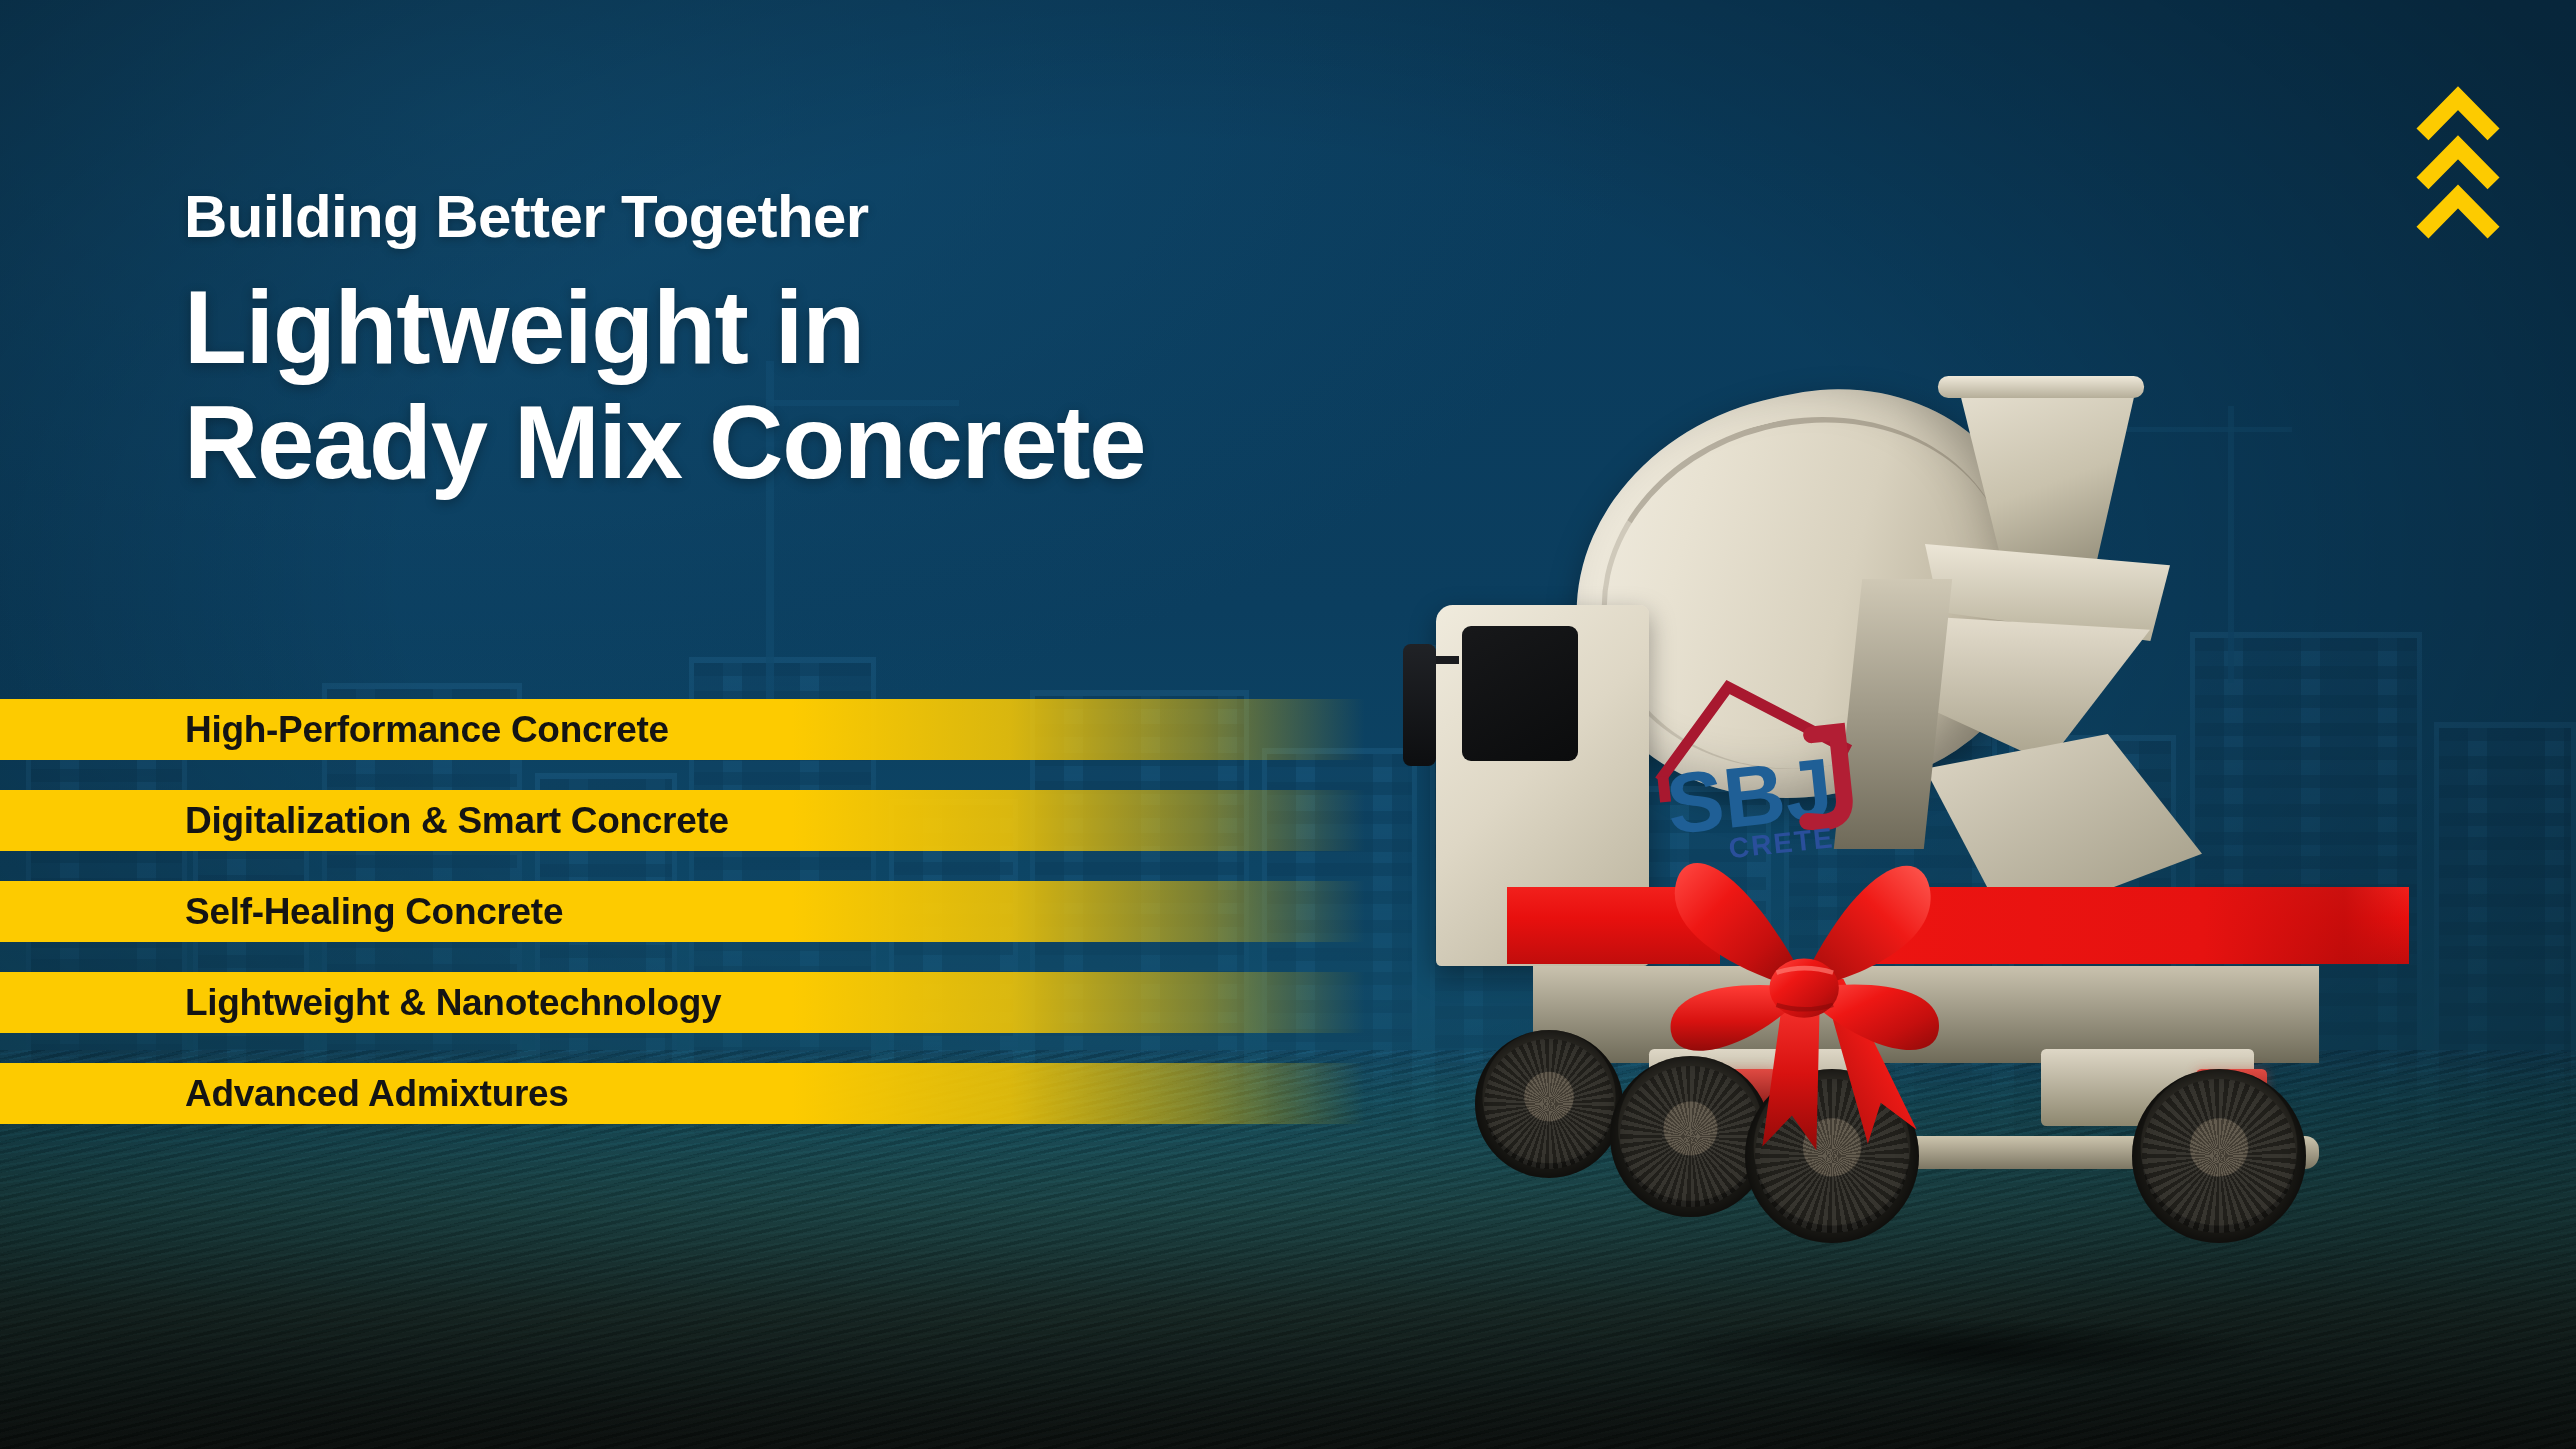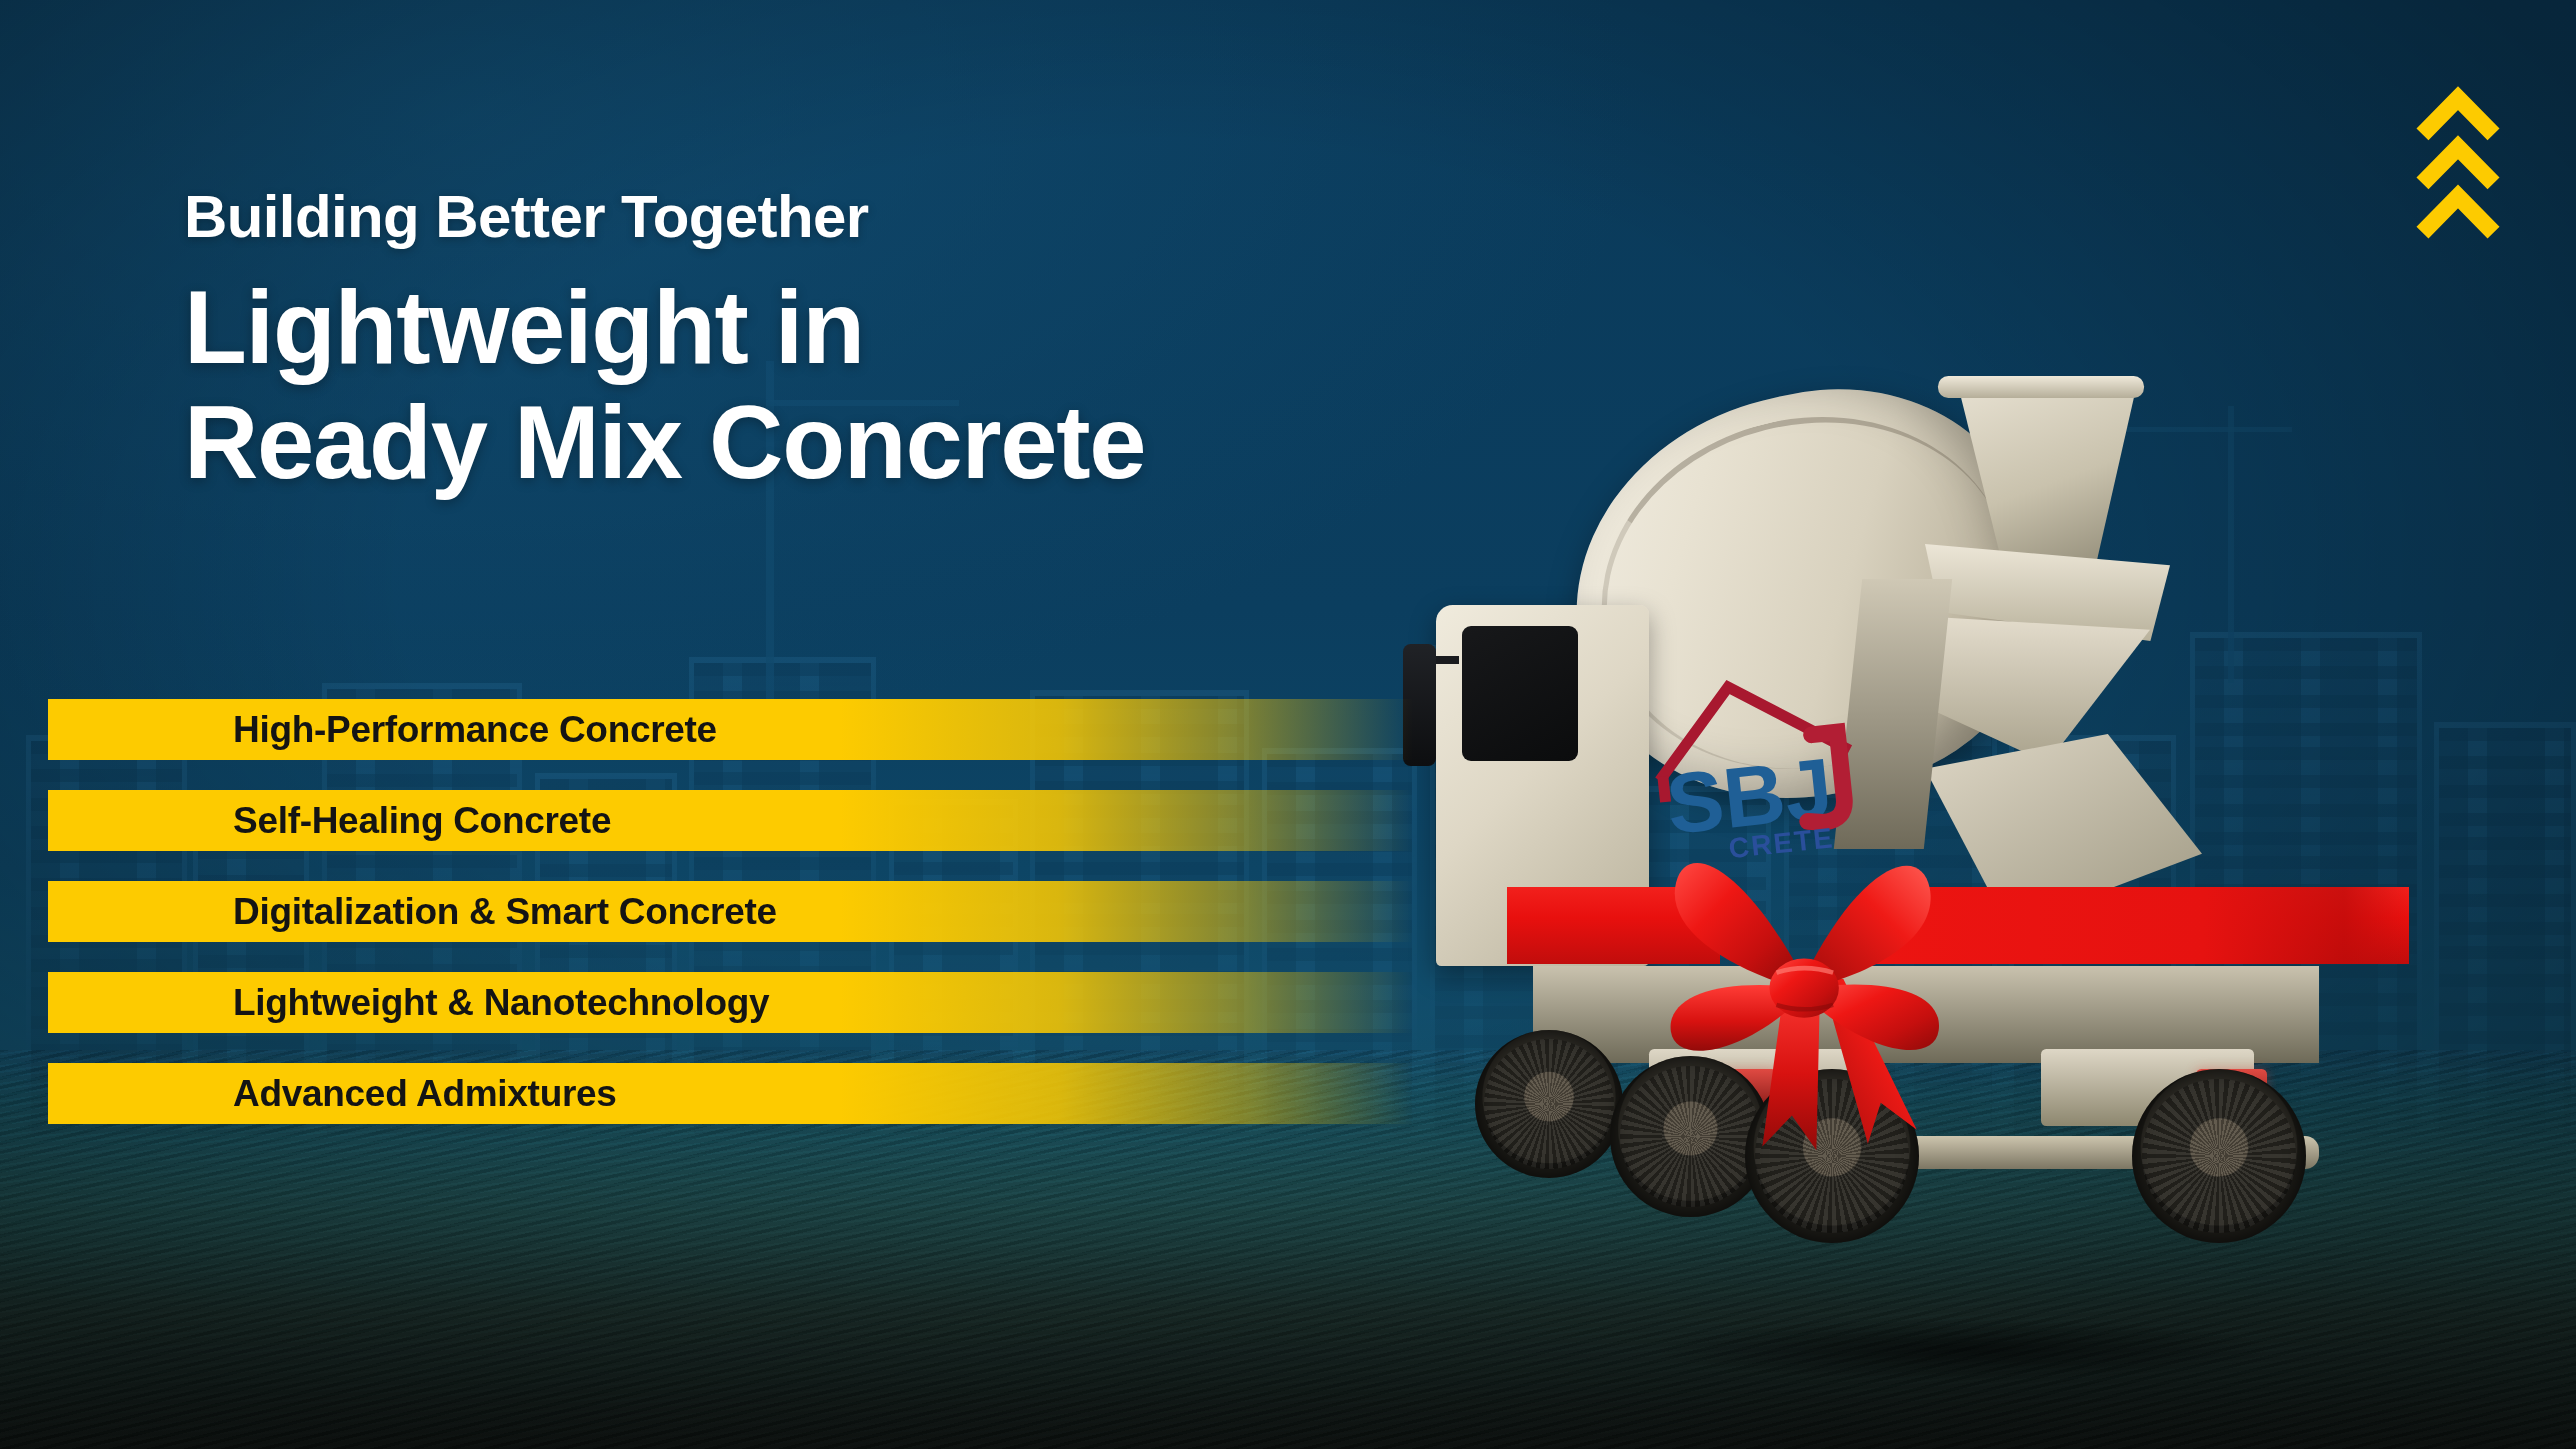--- a/index.html
+++ b/index.html
@@ -56,21 +56,21 @@
     text-shadow:0 1.9px 9px rgba(0,0,0,.28);
   }
   .headline {
     margin-top:23px; color:#ffffff; font-weight:900; font-size:103px; line-height:1.12;
     letter-spacing:-1.3px; font-stretch:condensed;
     text-shadow:0 2.6px 11.6px rgba(0,0,0,.30);
   }
   .headline .l2 { display:block; }
 
   
-  .features { position:absolute; left:0; top:699px; width:1546px; z-index:7;margin-left:48px; }
+  .features { position:absolute; left:0; top:699px; width:1546px; z-index:7; }
   .feature-row { position:relative; height:61px; margin-bottom:30px; }
   .feature-row .bar {
     position:absolute; left:0; top:0; height:61px; width:1365px;
     background:linear-gradient(90deg,#fdcb00 0%,#fdcb00 58%,rgba(253,203,0,.85) 74%,rgba(253,203,0,.45) 88%,rgba(253,203,0,0) 100%);
   }
   .feature-row .label {
     position:absolute; left:185px; top:0; height:61px; line-height:61px;
     color:#141414; font-size:37px; font-weight:600; letter-spacing:-0.3px;
     font-stretch:condensed; white-space:nowrap;
   }
@@ -273,25 +273,25 @@
     </div>
   </div>
 
   <div class="features">
     <div class="feature-row">
       <div class="bar"></div>
       <div class="label">High-Performance Concrete</div>
     </div>
     <div class="feature-row">
       <div class="bar"></div>
+      <div class="label">Digitalization &amp; Smart Concrete</div>
+    </div>
+    <div class="feature-row">
+      <div class="bar"></div>
       <div class="label">Self-Healing Concrete</div>
-    </div>
-    <div class="feature-row">
-      <div class="bar"></div>
-      <div class="label">Digitalization &amp; Smart Concrete</div>
     </div>
     <div class="feature-row">
       <div class="bar"></div>
       <div class="label">Lightweight &amp; Nanotechnology</div>
     </div>
     <div class="feature-row">
       <div class="bar"></div>
       <div class="label">Advanced Admixtures</div>
     </div>
   </div>

